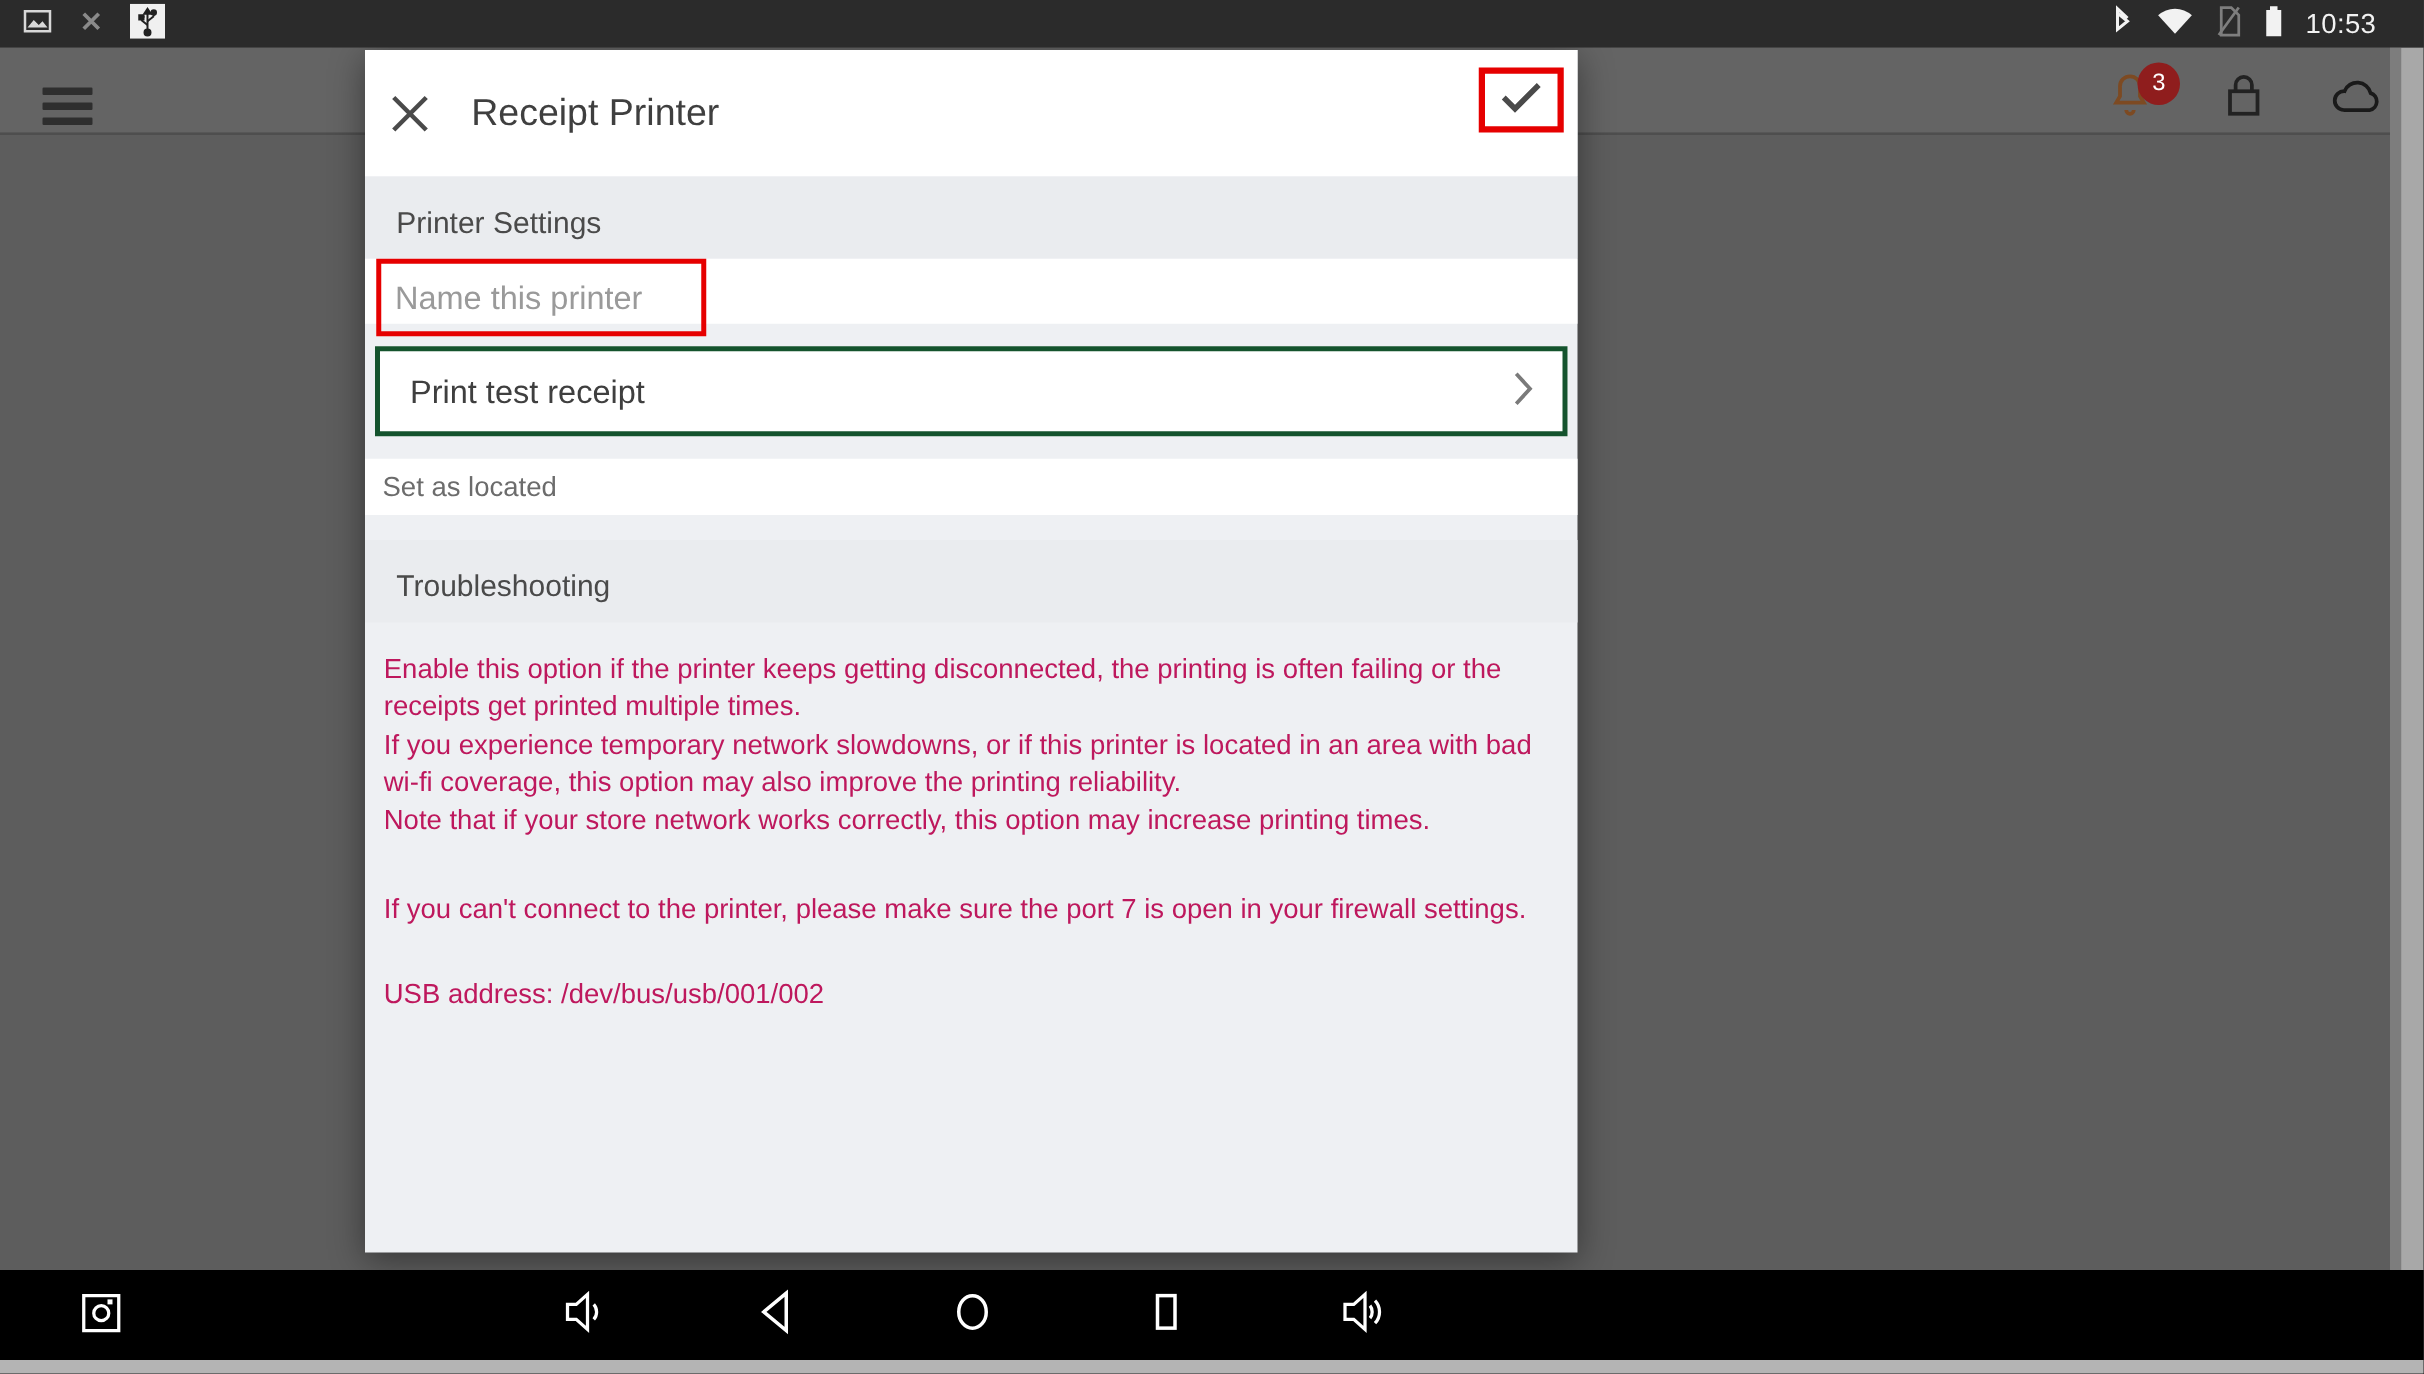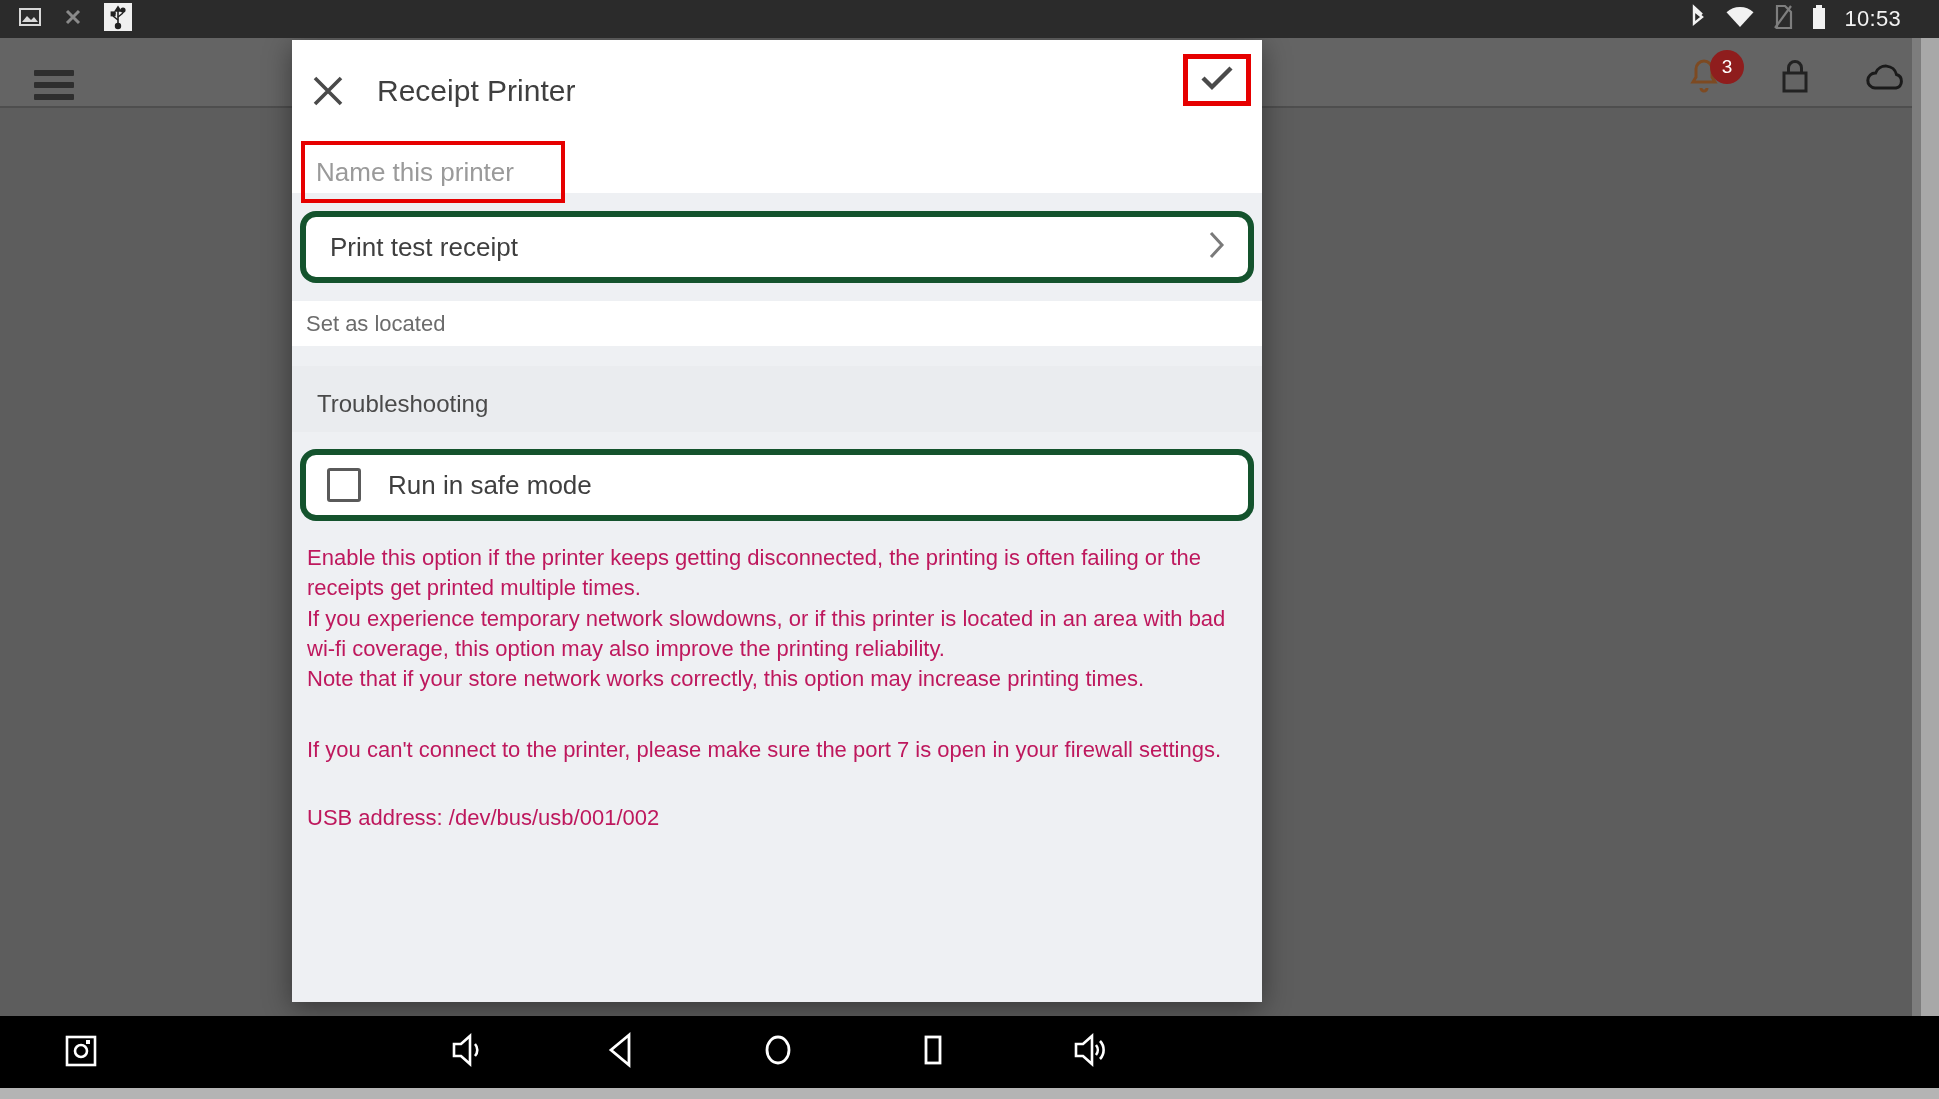--- a/index.html
+++ b/index.html
@@ -197,22 +197,22 @@
     font-size: 26px;
     color: #9a9a9a;
     padding-left: 11px;
     width: 230px;
   }
   #name-input::placeholder { color: #9a9a9a; }
 
   .card {
     margin: 18px 8px 0 8px;
     background: #ffffff;
-    border: 6px solid #14532d;
-    border-radius: 16px;
+    border: 4px solid #14532d;
+    border-radius: 0;
     display: flex;
     align-items: center;
     padding: 0 22px 0 24px;
     box-sizing: border-box;
   }
   #print-test-card { height: 72px; justify-content: space-between; }
   #print-test-label { font-size: 26px; color: #3f3f3f; }
   #safe-mode-card { height: 72px; margin-top: 17px; }
   #safe-mode-box {
     width: 28px; height: 28px;
@@ -379,20 +379,21 @@
       <div id="dialog-title">Receipt Printer</div>
       <div id="confirm-btn">
         <span>
           <svg width="34" height="28" viewBox="0 0 34 28">
               <path d="M3 14l9 9L31 4" stroke="#4a4a4a" stroke-width="4.4" fill="none"></path>
             </svg>
         </span>
       </div>
     </div>
 
+    <div class="section-header">Printer Settings</div>
 
     <div class="white-row">
       <div id="name-input-wrap">
         <input id="name-input" type="text" placeholder="Name this printer" style="">
       </div>
     </div>
 
     <div class="card" id="print-test-card">
       <span id="print-test-label">Print test receipt</span>
       <span>
@@ -401,24 +402,20 @@
           </svg>
       </span>
     </div>
 
     <div id="set-default-row">
       <span>Set as located</span>
     </div>
 
     <div class="section-header" style="margin-top:20px;">Troubleshooting</div>
 
-    <div class="card" id="safe-mode-card">
-      <span id="safe-mode-box"></span>
-      <span id="safe-mode-label">Run in safe mode</span>
-    </div>
 
     <div class="body-text" id="desc-block" style="white-space:pre-line;">Enable this option if the printer keeps getting disconnected, the printing is often failing or the receipts get printed multiple times.
 If you experience temporary network slowdowns, or if this printer is located in an area with bad wi-fi coverage, this option may also improve the printing reliability.
 Note that if your store network works correctly, this option may increase printing times.</div>
 
     <div class="body-text" id="firewall-text">If you can't connect to the printer, please make sure the port 7 is open in your firewall settings.</div>
 
     <div class="body-text" id="usb-text">USB address: /dev/bus/usb/001/002</div>
 
   </div>

